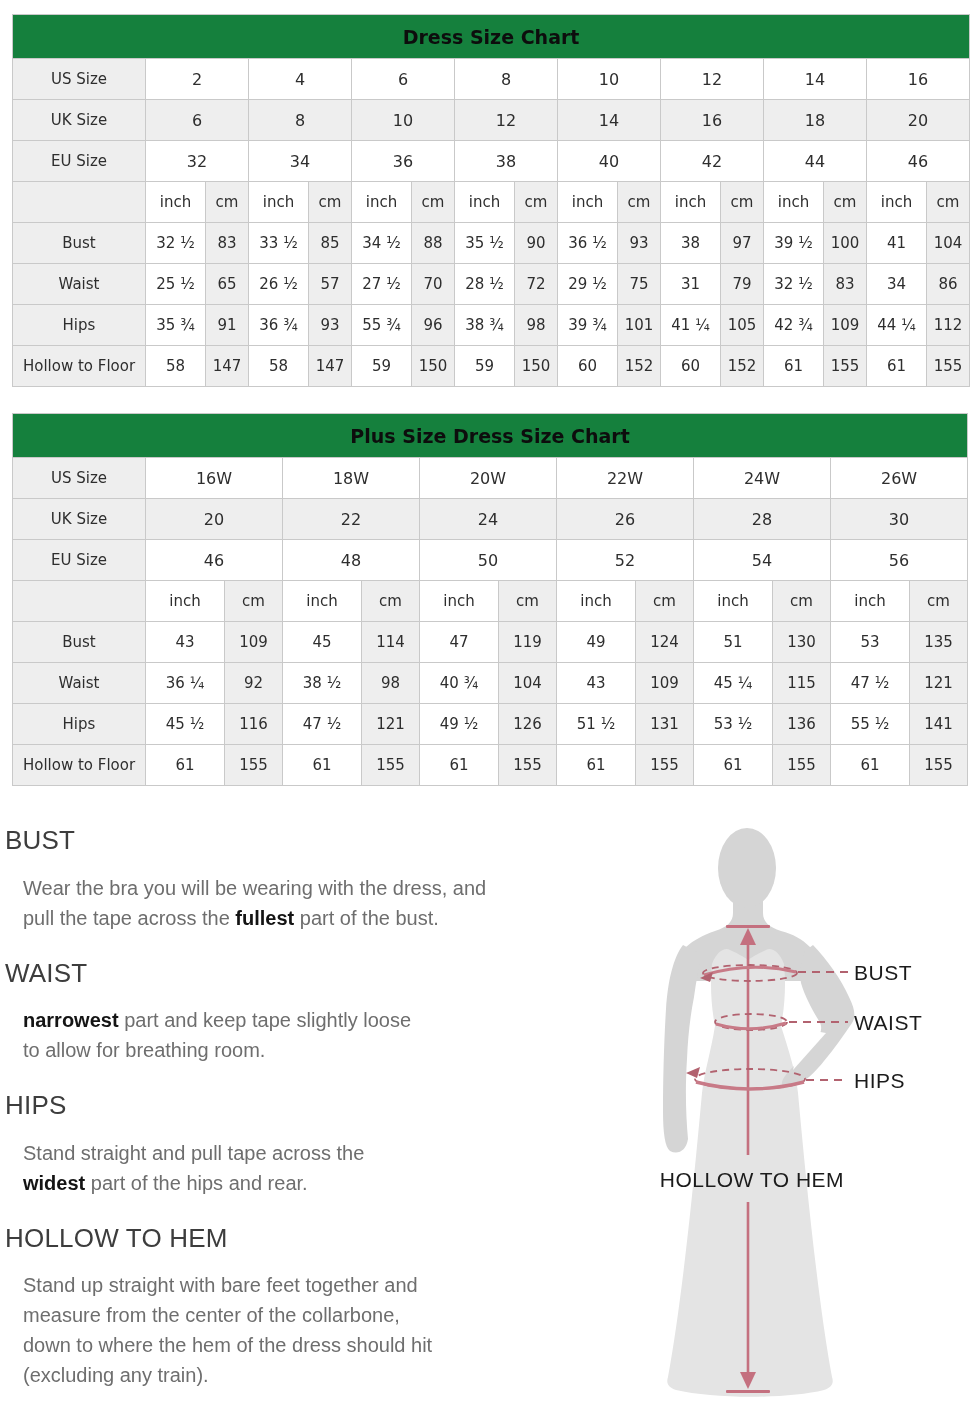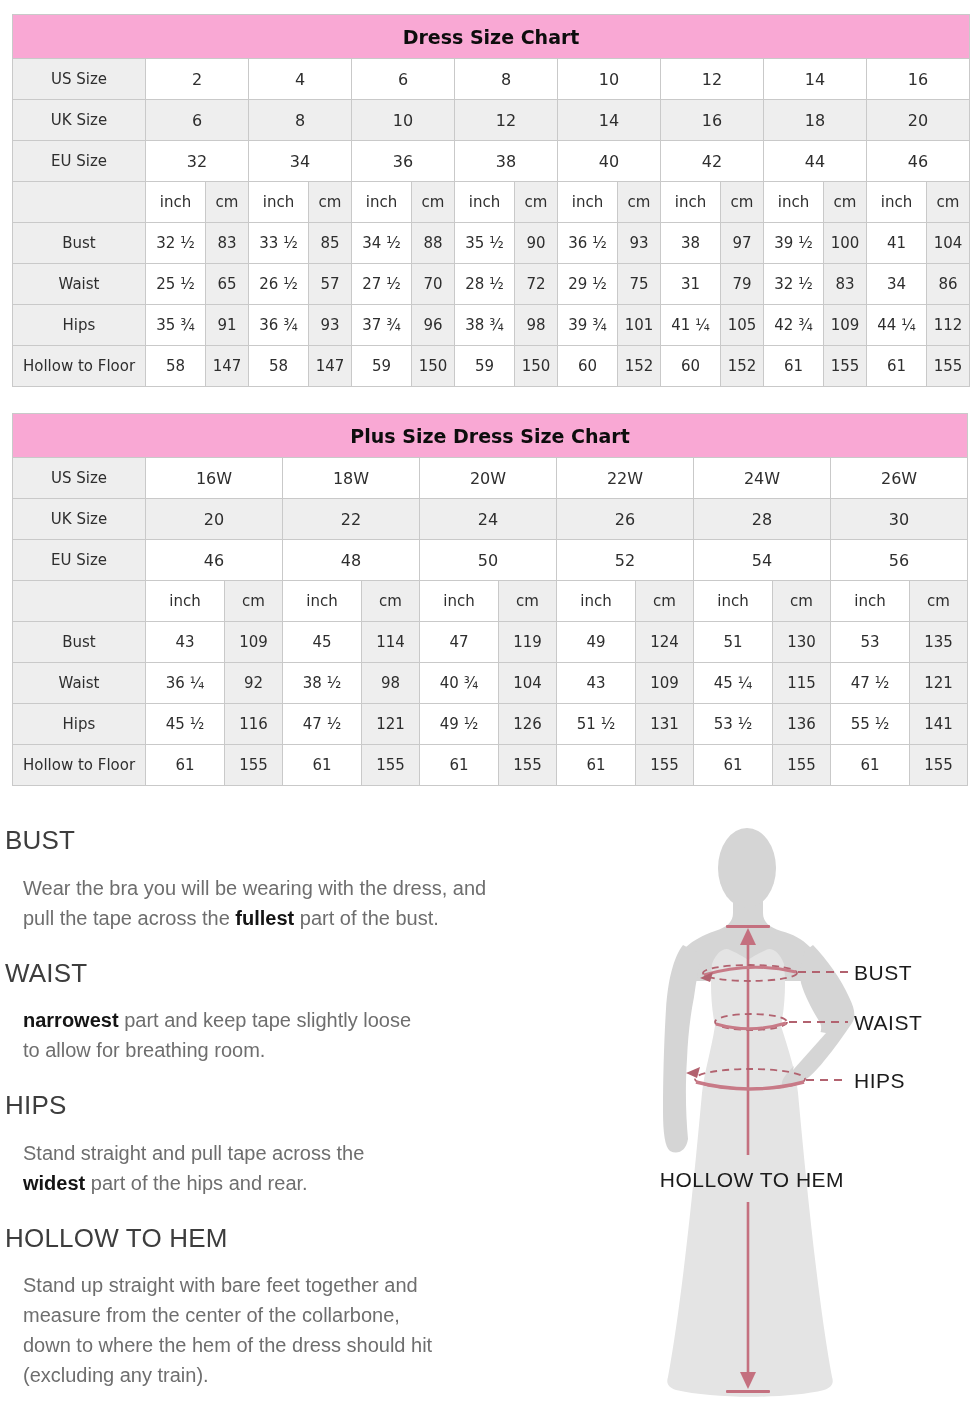--- a/index.html
+++ b/index.html
@@ -13,21 +13,21 @@
     font-family:"DejaVu Sans",sans-serif;color:#2e2e2e;
   }
   #table1{left:12px;top:14px;width:957px;}
   #table2{left:12px;top:413px;width:955px;padding-left:43px;}
   table.sizechart th,table.sizechart td{
     border:1px solid #c9c9c9;text-align:center;vertical-align:middle;
     padding:0;font-weight:normal;overflow:hidden;white-space:nowrap;
   }
   table.sizechart tr{height:41px;}
   table.sizechart th.title{
-    height:43px;background:#f9a8d4;font-weight:bold;font-size:19px;color:#0d0d0d;
+    height:43px;background:#15803d;font-weight:bold;font-size:19px;color:#0d0d0d;
     font-family:"DejaVu Sans",sans-serif;
   }
   table.sizechart th.rowlabel{background:#eeeeee;font-size:15px;}
   table.sizechart td{font-size:15px;background:#ffffff;}
   table.sizechart td.sizeval{font-size:16px;}
   table.sizechart tr.shaded td{background:#eeeeee;}
   table.sizechart td.cm{background:#eeeeee;}
   
   .sections{position:absolute;left:5px;top:826px;width:560px;}
   .sections section{margin:0 0 26px 0;}
@@ -161,21 +161,21 @@
         <td class="cm">83</td>
         <td class="inch">34</td>
         <td class="cm">86</td>
       </tr>
       <tr>
         <th class="rowlabel">Hips</th>
         <td class="inch">35 ¾</td>
         <td class="cm">91</td>
         <td class="inch">36 ¾</td>
         <td class="cm">93</td>
-        <td class="inch">37 ¾</td>
+        <td class="inch">55 ¾</td>
         <td class="cm">96</td>
         <td class="inch">38 ¾</td>
         <td class="cm">98</td>
         <td class="inch">39 ¾</td>
         <td class="cm">101</td>
         <td class="inch">41 ¼</td>
         <td class="cm">105</td>
         <td class="inch">42 ¾</td>
         <td class="cm">109</td>
         <td class="inch">44 ¼</td>

